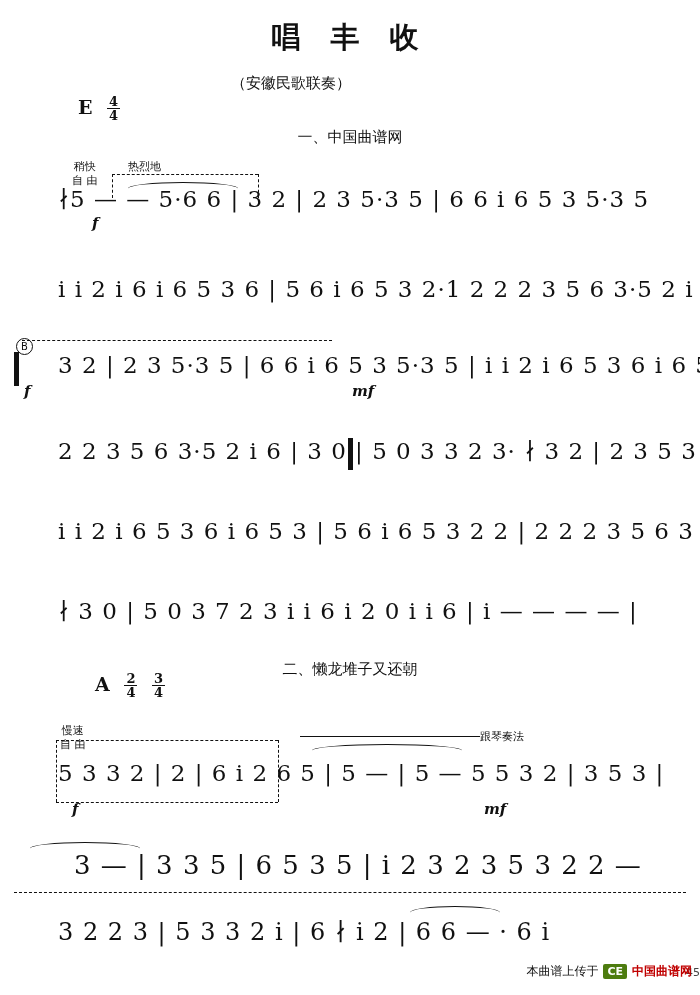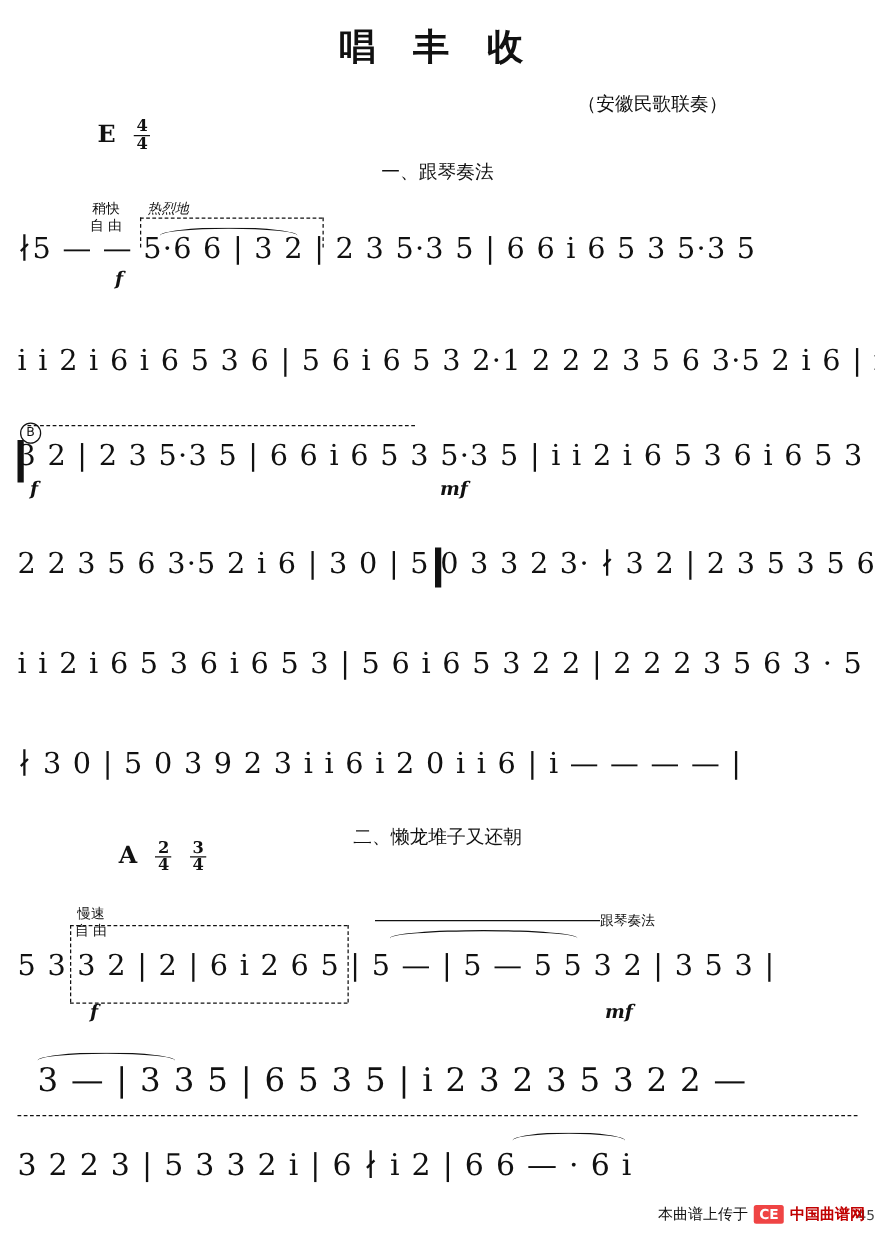--- a/index.html
+++ b/index.html
@@ -15,21 +15,21 @@
 
   
   .title{
     position:absolute;top:18px;left:0;width:700px;
     text-align:center;
     font-family:"DejaVu Sans", sans-serif;
     font-weight:700;font-size:29px;letter-spacing:10px;
   }
   .subtitle{
     position:absolute;top:74px;left:0;width:582px;
-    text-align:right;font-size:15px;
+    text-align:center;font-size:15px;
     font-family:"DejaVu Sans", sans-serif;
   }
   .keysig{
     position:absolute;left:78px;top:95px;
     font-family:"DejaVu Serif", serif;font-weight:700;font-size:19px;
   }
   .meter{
     display:inline-block;vertical-align:middle;
     font-size:13px;line-height:1.0;text-align:center;
     margin-left:8px;font-weight:700;
@@ -47,20 +47,21 @@
   
   .row{
     position:absolute;left:0;width:700px;
     font-family:"DejaVu Serif", serif;
     font-size:23px;
     white-space:nowrap;
   }
   .row .inner{
     padding-left:14px;padding-right:10px;
     letter-spacing:1px;
+    margin-left:44px;
   }
   .notes{display:inline-block;}
 
   .dyn{
     position:absolute;
     font-family:"DejaVu Serif", serif;
     font-style:italic;font-weight:700;font-size:15px;
   }
   .expr{
     position:absolute;
@@ -92,48 +93,48 @@
     top:966px;font-size:11px;color:#444;
     font-family:"DejaVu Sans", sans-serif;
   }
   
   .footer{
     position:absolute;right:8px;top:963px;
     display:flex;align-items:center;gap:5px;
     font-family:"DejaVu Sans", sans-serif;font-size:12px;
   }
   .footer .logo{
-    display:inline-block;background:#ef4444;color:#fff;
+    display:inline-block;background:#4d7c0f;color:#fff;
     font-weight:700;font-size:11px;padding:1px 4px;border-radius:2px;
   }
   .footer .brand{color:#c00000;font-weight:700;}
 </style>
 </head>
 <body>
 
 <div class="page">
 
   <div class="title">唱 丰 收</div>
   <div class="subtitle">（安徽民歌联奏）</div>
 
   <div class="keysig">
     <span>E</span>
     <span class="meter">
       <span class="num">4</span>
       <span class="den">4</span>
     </span>
   </div>
 
-  <div class="sectionhead sec1">一、跟琴奏法</div>
+  <div class="sectionhead sec1">一、中国曲谱网</div>
 
   <div class="expr" style="left:72px;top:160px;">
     <div>稍快</div>
     <div>自 由</div>
   </div>
-  <div class="expr" style="left:118px;top:160px;font-style:italic;">热烈地</div>
+  <div class="expr" style="left:128px;top:160px;">热烈地</div>
 
   <div class="dashline" style="left:112px;top:174px;width:146px;"></div>
   <div class="dashline" style="left:112px;top:174px;width:0;height:24px;border-top:0;border-left:1.4px dashed #111;"></div>
   <div class="dashline" style="left:258px;top:174px;width:0;height:24px;border-top:0;border-left:1.4px dashed #111;"></div>
   <div class="slur" style="left:128px;top:182px;width:110px;"></div>
 
   <div class="row" style="top:186px;">
     <div class="inner"><span class="notes">∤5  —  —   5·6 6  | 3 2 | 2 3   5·3 5   | 6 6 i 6 5 3   5·3   5</span></div>
   </div>
   <div class="dyn" style="left:92px;top:214px;">f</div>
@@ -155,21 +156,21 @@
   <div class="row" style="top:438px;">
     <div class="inner"><span class="notes">2 2 3  5 6 3·5 2 i 6 | 3 0 | 5 0 3 3 2   3· ∤ 3 2 | 2 3 5 3   5     6 6 i 6 5 3 5 5 2 3</span></div>
   </div>
   <div class="repeatbar" style="left:348px;top:438px;height:32px;"></div>
 
   <div class="row" style="top:518px;">
     <div class="inner"><span class="notes">i i 2   i 6 5 3 6     i 6 5 3 | 5 6 i   6 5 3    2 2 |   2       2 2 3   5 6   3 · 5 2 i 6</span></div>
   </div>
 
   <div class="row" style="top:598px;">
-    <div class="inner"><span class="notes">∤ 3 0   | 5 0 3 9 2   3     i i 6 i 2 0        i i 6 | i  —  —  —  —  |</span></div>
+    <div class="inner"><span class="notes">∤ 3 0   | 5 0 3 7 2   3     i i 6 i 2 0        i i 6 | i  —  —  —  —  |</span></div>
   </div>
 
   <div class="sectionhead sec2">二、懒龙堆子又还朝</div>
 
   <div class="keysig" style="left:95px;top:672px;">
     <span>A</span>
     <span class="meter">
       <span class="num">2</span>
       <span class="den">4</span>
     </span>

